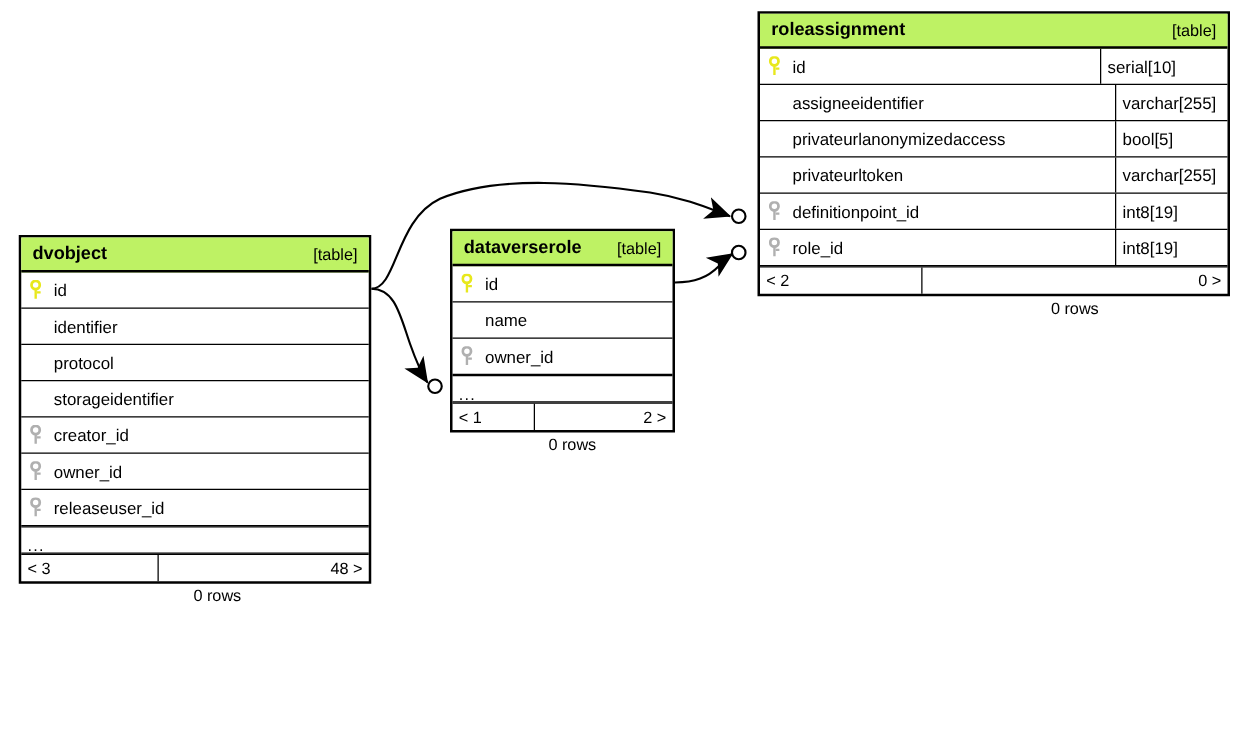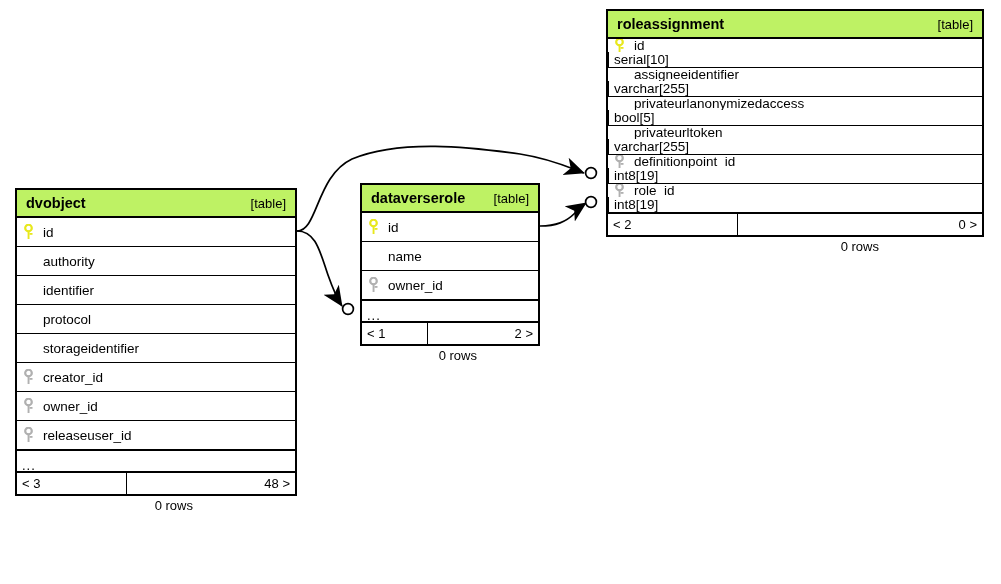--- a/index.html
+++ b/index.html
@@ -63,21 +63,20 @@
     font-size: 13px;
     color: #000000;
     white-space: nowrap;
   }
 
   .tbl-row {
     display: flex;
     box-sizing: border-box;
     height: 29px;
     border-bottom: 1px solid #000000;
-    flex-direction: column;
   }
   .tbl-row:last-of-type { border-bottom: none; }
 
   .cell-name {
     flex: 1 1 auto;
     display: flex;
     align-items: center;
     box-sizing: border-box;
     padding-left: 7px;
     min-width: 0;
@@ -299,26 +298,20 @@
             <circle cx="4.5" cy="4" r="3.3" fill="none" stroke="#e8e81c" stroke-width="2.2"></circle>
             <rect x="3.6" y="6.5" width="1.9" height="8.5" fill="#e8e81c"></rect>
             <rect x="5.5" y="9" width="3" height="1.8" fill="#e8e81c"></rect>
           </svg>
         </span>
         <span class="col-label">id</span>
       </div>
     </div>
 
 
-    <div class="tbl-row">
-      <div class="cell-name">
-        <span class="key-spacer"></span>
-        <span class="col-label">authority</span>
-      </div>
-    </div>
 
     <div class="tbl-row">
       <div class="cell-name">
         <span class="key-spacer"></span>
         <span class="col-label">identifier</span>
       </div>
     </div>
 
     <div class="tbl-row">
       <div class="cell-name">

